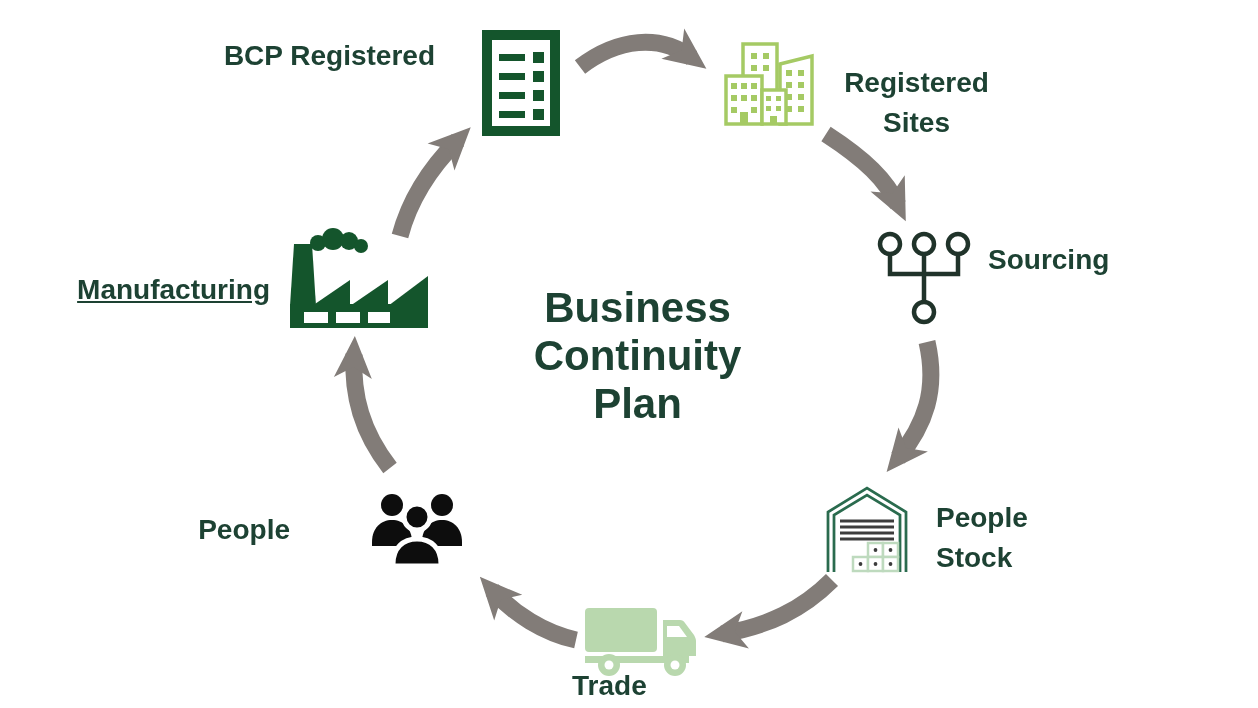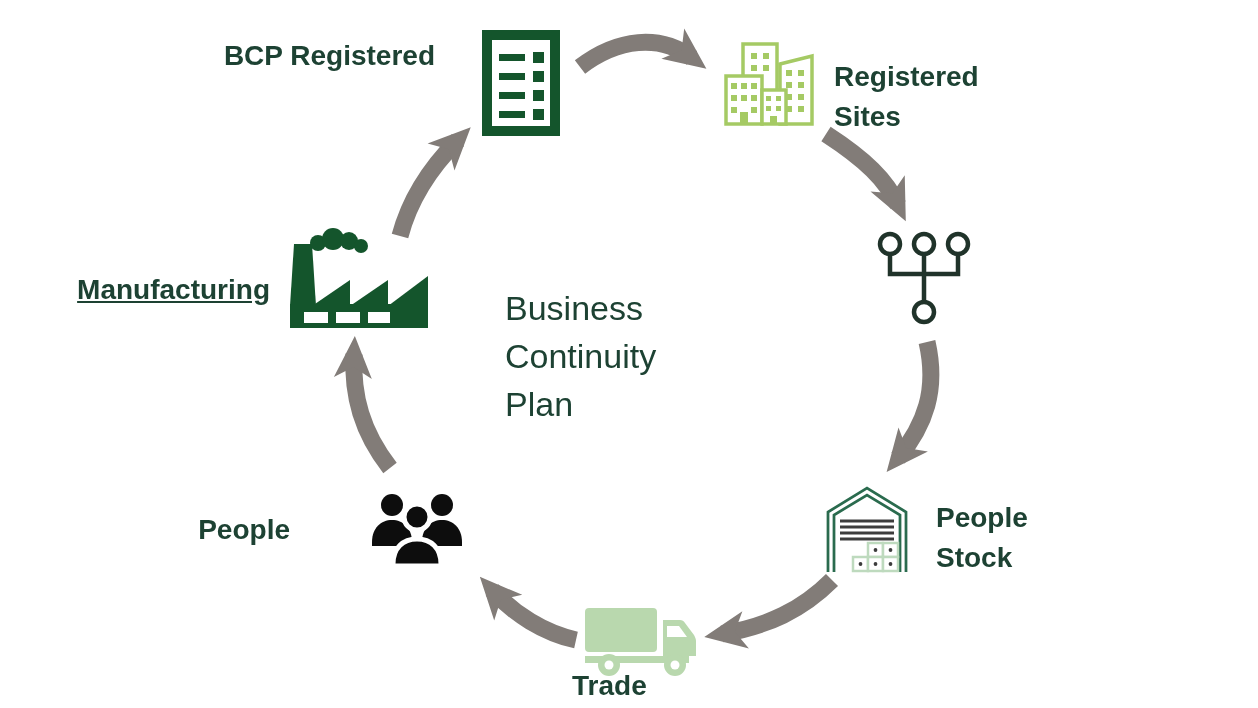--- a/index.html
+++ b/index.html
@@ -12,21 +12,22 @@
   .arrows-layer{position:absolute;left:0;top:0;width:1258px;height:708px;pointer-events:none;}
   .node-icon{position:absolute;}
   .node-label{
     position:absolute;color:var(--text-green,#1d4233);
     font-weight:bold;font-size:28px;line-height:40px;text-align:left;
   }
   .label-left{text-align:right;}
   .label-right{text-align:left;}
   .center-title{
     position:absolute;left:505px;top:284px;width:265px;
-    color:var(--text-green,#1d4233);font-weight:normal;font-size:34px;line-height:48px;
+    color:var(--text-green,#1d4233);font-weight:bold;font-size:42px;line-height:48px;
+    text-align:center;
   }
   .center-title span{display:block;}
 </style>
 </head>
 <body>
 
 <div class="canvas">
 
   <svg class="arrows-layer" width="1258" height="708" viewBox="0 0 1258 708">
     <defs>
@@ -95,31 +96,32 @@
       <rect x="11" y="67" width="6" height="6"></rect>
         <rect x="31" y="67" width="6" height="6"></rect>
       <rect x="20" y="72" width="8" height="12"></rect>
       <rect x="46" y="56" width="5" height="5"></rect>
         <rect x="56" y="56" width="5" height="5"></rect>
       <rect x="46" y="66" width="5" height="5"></rect>
         <rect x="56" y="66" width="5" height="5"></rect>
       <rect x="50" y="76" width="7" height="8"></rect>
     </g>
   </svg>
-  <div class="node-label label-right" style="left:834px;top:57px;width:165px;">Registered Sites</div>
+  <div class="node-label label-right" style="left:834px;top:63px;width:165px;text-align:center;">Registered Sites</div>
 
   <svg class="node-icon" style="left:876px;top:230px;" width="96" height="96" viewBox="0 0 96 96">
     <g stroke="#20332a" stroke-width="4.5" fill="none">
       <path d="M14,24 V44 H82 V24 M48,24 V72"></path>
       <circle cx="14" cy="14" r="10" fill="#fff"></circle>
       <circle cx="48" cy="14" r="10" fill="#fff"></circle>
       <circle cx="82" cy="14" r="10" fill="#fff"></circle>
       <circle cx="48" cy="82" r="10" fill="#fff"></circle>
     </g>
   </svg>
+  <div class="node-label label-right" style="left:988px;top:240px;width:140px;">Sourcing</div>
 
   <svg class="node-icon" style="left:820px;top:480px;" width="94" height="94" viewBox="0 0 94 94">
     <g stroke="var(--outline-green,#2a6b4e)" stroke-width="2.75" fill="none">
       <path d="M8,92 L8,32 L47,8 L86,32 L86,92"></path>
       <path d="M14,92 L14,35 L47,15 L80,35 L80,92"></path>
     </g>
     <g stroke="#3c3c3c" stroke-width="3">
       <line x1="20" y1="41" x2="74" y2="41"></line>
       <line x1="20" y1="47" x2="74" y2="47"></line>
       <line x1="20" y1="53" x2="74" y2="53"></line>

